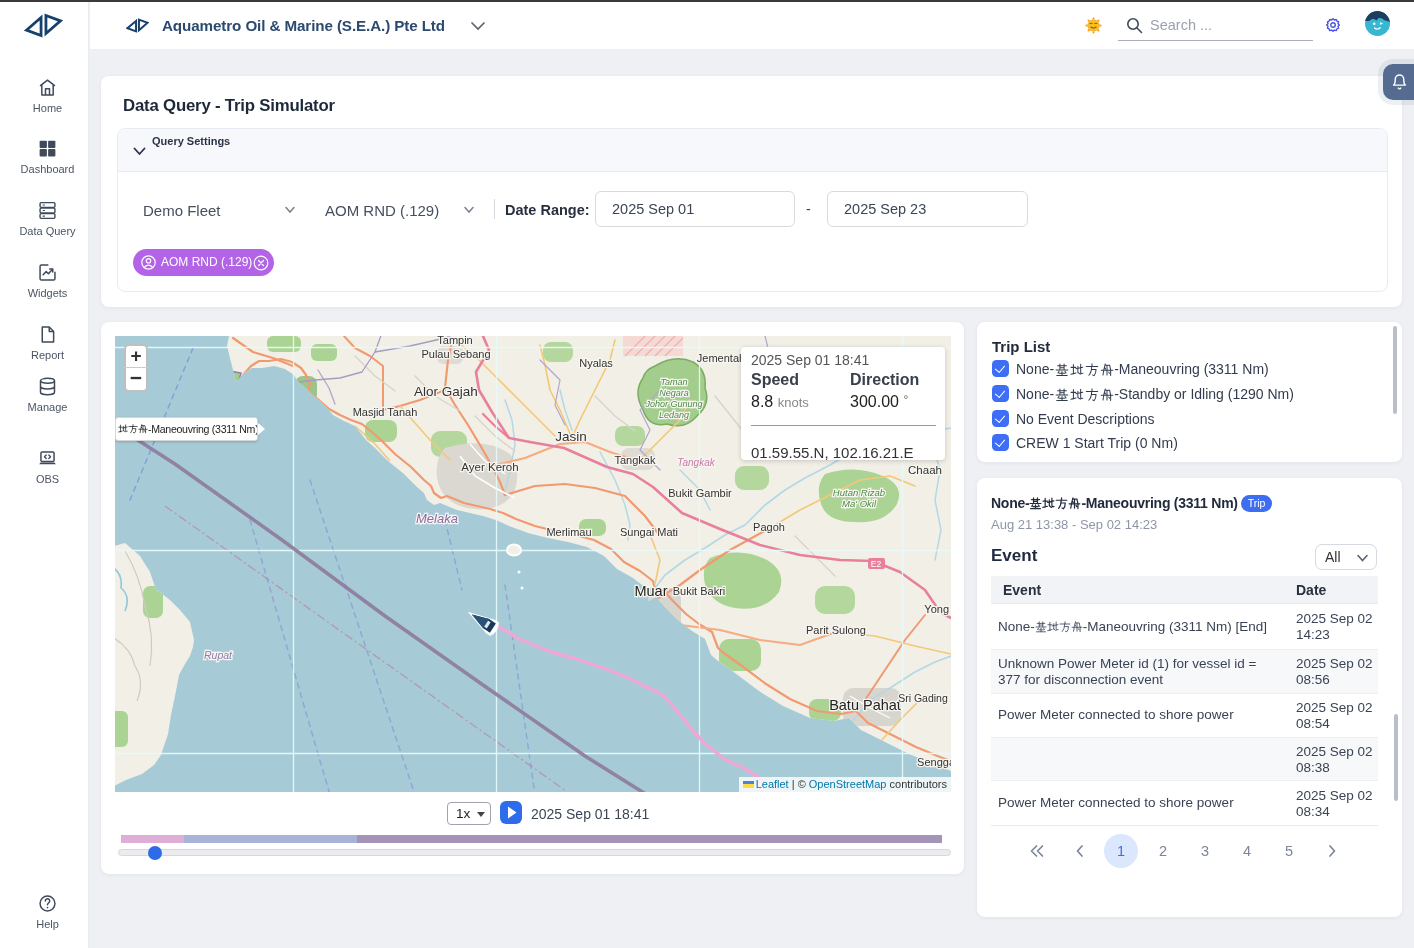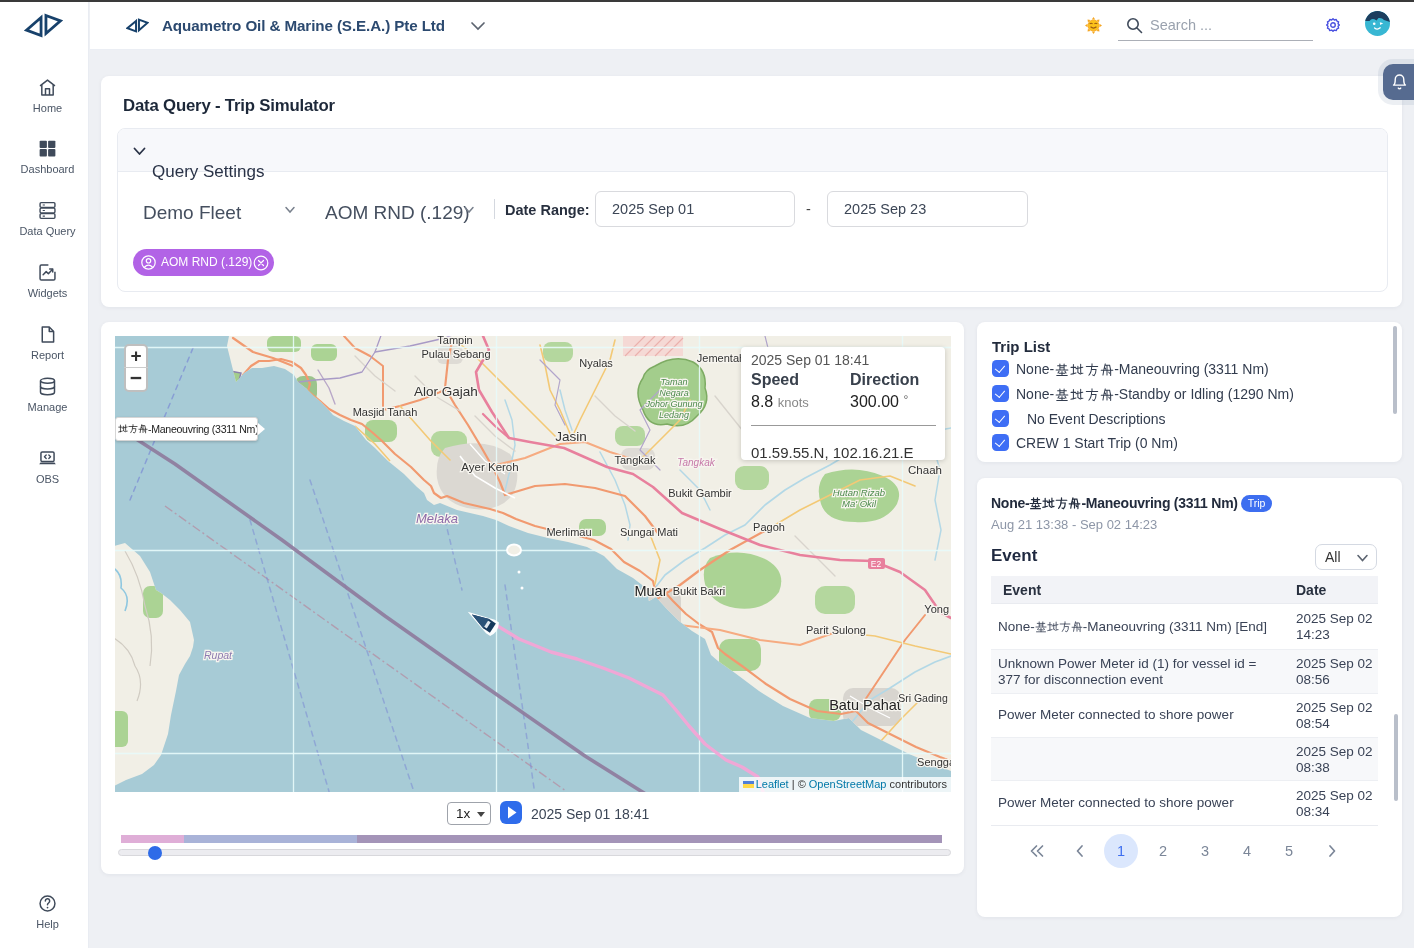--- a/index.html
+++ b/index.html
@@ -13,21 +13,21 @@
 .navitem{position:absolute;left:0;width:95px;text-align:center;color:#4a5565;font-size:11px;}
 .navitem svg{display:block;margin:0 auto 4px auto;}
 
 #topbar{left:90px;top:2px;width:1324px;height:48px;background:#fff;border-bottom:1px solid #ebeef4;}
 #coname{left:162px;top:17px;font-size:15.2px;font-weight:bold;color:#2c4a70;letter-spacing:-.1px;}
 .card{position:absolute;background:#fff;border-radius:8px;box-shadow:0 1px 4px rgba(25,39,62,.06);}
 #ptitle{left:123px;top:96px;font-size:16.8px;font-weight:bold;color:#1d2839;letter-spacing:-.2px;}
 #qsbox{left:117px;top:128px;width:1271px;height:164px;border:1px solid #e8ebf1;border-radius:8px;overflow:hidden;}
 #qshead{left:0;top:0;width:100%;height:43px;background:#f7f8fb;border-bottom:1px solid #e8ebf1;}
 #qstitle{left:34px;top:14px;font-size:15px;font-weight:bold;color:#2a3347;}
-.sel{position:absolute;font-size:19px;color:#454f5f;}
+.sel{position:absolute;font-size:15px;color:#454f5f;}
 .chev{position:absolute;width:12px;height:12px;}
 .dinput{position:absolute;width:200px;height:36px;border:1px solid #d9dade;border-radius:6px;background:#fff;font-size:14.5px;color:#3c4656;line-height:34px;padding-left:16px;}
 #pill{left:133px;top:249px;width:141px;height:27px;background:#b263e6;border-radius:14px;color:#fff;font-size:13px;line-height:27px;}
 
 .ck{position:absolute;width:17px;height:17px;background:#3e6ef5;border-radius:4.5px;}
 .cklabel{position:absolute;font-size:14px;color:#323c4e;}
 .scrollthumb{position:absolute;width:4px;background:#b9bfca;border-radius:2px;}
 .tcell{font-size:13.5px;color:#3a4356;}
 .cjk{display:inline-block;vertical-align:-2.5px;margin:0 .5px;}
 .cjkt{display:inline-block;vertical-align:-2px;margin:0;}
@@ -152,21 +152,21 @@
       </svg>Help</div>
 
 <div class="card" style="left:101px;top:76px;width:1301px;height:231px;"></div>
 <div id="ptitle" class="abs">Data Query - Trip Simulator</div>
 <div id="qsbox" class="abs">
       <div id="qshead" class="abs"></div>
     </div>
 <svg class="abs" style="left:133px;top:146px" width="13" height="11" viewBox="0 0 13 11">
       <path d="M1.5 2.5 L6.5 8 L11.5 2.5" fill="none" stroke="#2a3347" stroke-width="1.8" stroke-linecap="round" stroke-linejoin="round"></path>
     </svg>
-<div id="qstitle" class="abs" style="left:152px;top:162px;font-size:17px;font-weight:normal;color:#2a3347;position:absolute;">Query Settings</div>
+<div id="qstitle" class="abs" style="left:152px;top:135px;font-size:11px;font-weight:bold;color:#2a3347;position:absolute;">Query Settings</div>
 <div class="sel" style="left:143px;top:202px;">Demo Fleet</div>
 <svg class="chev" style="left:284px;top:204px" viewBox="0 0 12 12">
       <path d="M2 3.5 L6 8 L10 3.5" fill="none" stroke="#79818d" stroke-width="1.5" stroke-linecap="round"></path>
     </svg>
 <div class="sel" style="left:325px;top:202px;">AOM RND (.129)</div>
 <svg class="chev" style="left:463px;top:204px" viewBox="0 0 12 12">
       <path d="M2 3.5 L6 8 L10 3.5" fill="none" stroke="#79818d" stroke-width="1.5" stroke-linecap="round"></path>
     </svg>
 <div class="abs" style="left:494px;top:199px;width:1px;height:20px;background:#d4d8df;"></div>
 <div class="abs" style="left:505px;top:202px;font-size:14.5px;font-weight:bold;color:#28303f;">Date Range:</div>
@@ -416,21 +416,21 @@
       </svg>-Maneouvring (3311 Nm)</div>
 <div class="cklabel" style="left:1016px;top:386px;">None-<svg class="cjk" width="14" height="14" viewBox="0 0 16 16" stroke="#323c4e" stroke-width="1.15">
         <use href="#g-ji"></use>
       </svg><svg class="cjk" width="14" height="14" viewBox="0 0 16 16" stroke="#323c4e" stroke-width="1.15">
         <use href="#g-di"></use>
       </svg><svg class="cjk" width="14" height="14" viewBox="0 0 16 16" stroke="#323c4e" stroke-width="1.15">
         <use href="#g-fang"></use>
       </svg><svg class="cjk" width="14" height="14" viewBox="0 0 16 16" stroke="#323c4e" stroke-width="1.15">
         <use href="#g-zhou"></use>
       </svg>-Standby or Idling (1290 Nm)</div>
-<div class="cklabel" style="left:1016px;top:411px;margin-left:11px;">No Event Descriptions</div>
+<div class="cklabel" style="left:1016px;top:411px;">No Event Descriptions</div>
 <div class="cklabel" style="left:1016px;top:435px;">CREW 1 Start Trip (0 Nm)</div>
 <div class="scrollthumb" style="left:1393px;top:326px;height:88px;"></div>
 
 <div class="card" style="left:977px;top:478px;width:425px;height:439px;"></div>
 <div class="abs" style="left:991px;top:495px;font-size:14px;font-weight:bold;color:#222b3c;letter-spacing:-.25px;">None-<svg class="cjkt" width="13" height="13" viewBox="0 0 16 16" stroke="#222b3c" stroke-width="1.5">
         <use href="#g-ji"></use>
       </svg><svg class="cjkt" width="13" height="13" viewBox="0 0 16 16" stroke="#222b3c" stroke-width="1.5">
         <use href="#g-di"></use>
       </svg><svg class="cjkt" width="13" height="13" viewBox="0 0 16 16" stroke="#222b3c" stroke-width="1.5">
         <use href="#g-fang"></use>

